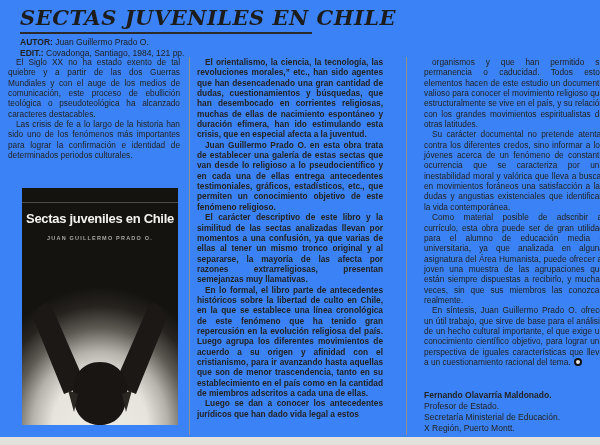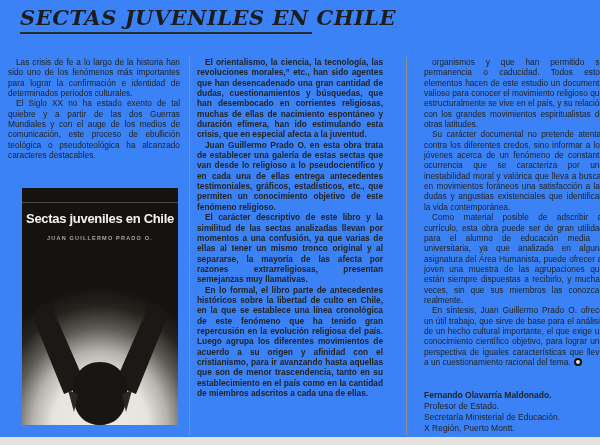--- a/index.html
+++ b/index.html
@@ -63,25 +63,29 @@
   }
 </style>
 </head>
 <body>
 
 <div class="sheet">
 
   <div class="header">
     <div class="title">SECTAS JUVENILES EN CHILE</div>
     <div class="title-rule"></div>
+    <div class="meta">
+      <div><b>AUTOR:</b><span> Juan Guillermo Prado O.</span></div>
+      <div><b>EDIT.:</b><span> Covadonga, Santiago, 1984, 121 pp.</span></div>
+    </div>
   </div>
 
   <div class="col col1">
+    <p>El Siglo XX no ha estado exento de tal quiebre y a partir de las dos Guerras Mundiales y con el auge de los medios de comunicación, este proceso de ebullición teológica o pseudoteológica ha alcanzado caracteres destacables.</p>
     <p>Las crisis de fe a lo largo de la historia han sido uno de los fenómenos más importantes para lograr la confirmación e identidad de determinados periodos culturales.</p>
-    <p>El Siglo XX no ha estado exento de tal quiebre y a partir de las dos Guerras Mundiales y con el auge de los medios de comunicación, este proceso de ebullición teológica o pseudoteológica ha alcanzado caracteres destacables.</p>
   </div>
 
   <div class="cover">
     <div class="cover-glow"></div>
     <div class="cover-line"></div>
     <div class="cover-title">Sectas juveniles en Chile</div>
     <div class="cover-author">JUAN GUILLERMO PRADO O.</div>
     <svg class="cover-figure" viewBox="0 0 156 135" preserveAspectRatio="none">
       <path d="M12,30 C14,16 22,10 29,15 L60,86 C62,92 58,98 52,100 L42,104 Z" fill="#1b1815"></path>
       <path d="M144,30 C142,16 134,10 127,15 L96,86 C94,92 98,98 104,100 L114,104 Z" fill="#1b1815"></path>
@@ -91,20 +95,21 @@
     </svg>
   </div>
 
   <div class="vsep vsep1"></div>
 
   <div class="col col2">
     <p>El orientalismo, la ciencia, la tecnología, las revoluciones morales,” etc., han sido agentes que han desencadenado una gran cantidad de dudas, cuestionamientos y búsquedas, que han desembocado en corrientes religiosas, muchas de ellas de nacimiento espontáneo y duración efímera, han ido estimulando esta crisis, que en especial afecta a la juventud.</p>
     <p>Juan Guillermo Prado O. en esta obra trata de establecer una galería de estas sectas que van desde lo religioso a lo pseudocientífico y en cada una de ellas entrega antecedentes testimoniales, gráficos, estadísticos, etc., que permiten un conocimiento objetivo de este fenómeno religioso.</p>
     <p>El carácter descriptivo de este libro y la similitud de las sectas analizadas llevan por momentos a una confusión, ya que varias de ellas al tener un mismo tronco original y al separarse, la mayoría de las afecta por razones extrarreligiosas, presentan semejanzas muy llamativas.</p>
     <p>En lo formal, el libro parte de antecedentes históricos sobre la libertad de culto en Chile, en la que se establece una línea cronológica de este fenómeno que ha tenido gran repercusión en la evolución religiosa del país. Luego agrupa los diferentes movimientos de acuerdo a su origen y afinidad con el cristianismo, para ir avanzando hasta aquellas que son de menor trascendencia, tanto en su establecimiento en el país como en la cantidad de miembros adscritos a cada una de ellas.</p>
+    <p>Luego se dan a conocer los antecedentes jurídicos que han dado vida legal a estos</p>
   </div>
 
   <div class="vsep vsep2"></div>
 
   <div class="col col3">
     <p>organismos y que han permitido su permanencia o caducidad. Todos estos elementos hacen de este estudio un documento valioso para conocer el movimiento religioso que estructuralmente se vive en el país, y su relación con los grandes movimientos espiritualistas de otras latitudes.</p>
     <p>Su carácter documental no pretende atentar contra los diferentes credos, sino informar a los jóvenes acerca de un fenómeno de constante ocurrencia que se caracteriza por una inestabilidad moral y valórica que lleva a buscar en movimientos foráneos una satisfacción a las dudas y angustias existenciales que identifican la vida contemporánea.</p>
     <p>Como material posible de adscribir al currículo, esta obra puede ser de gran utilidad para el alumno de educación media o universitaria, ya que analizada en alguna asignatura del Área Humanista, puede ofrecer al joven una muestra de las agrupaciones que están siempre dispuestas a recibirlo, y muchas veces, sin que sus miembros las conozcan realmente.</p>
     <p><span>En síntesis, Juan Guillermo Prado O. ofrece un útil trabajo, que sirve de base para el análisis de un hecho cultural importante, el que exige un conocimiento científico objetivo, para lograr una perspectiva de iguales características que lleve a un cuestionamiento racional del tema.</span><span class="endmark"></span></p>
 

